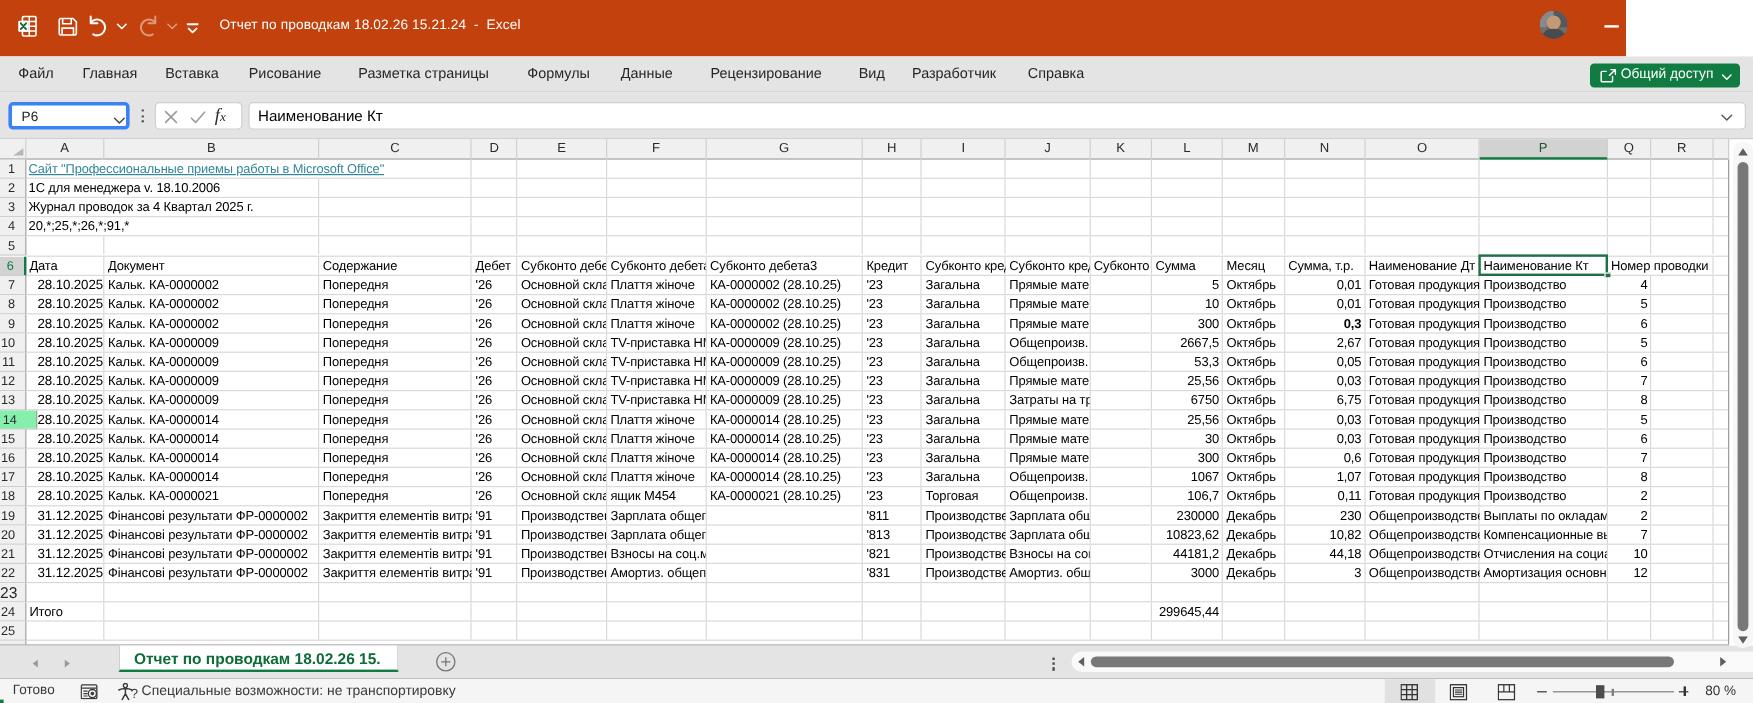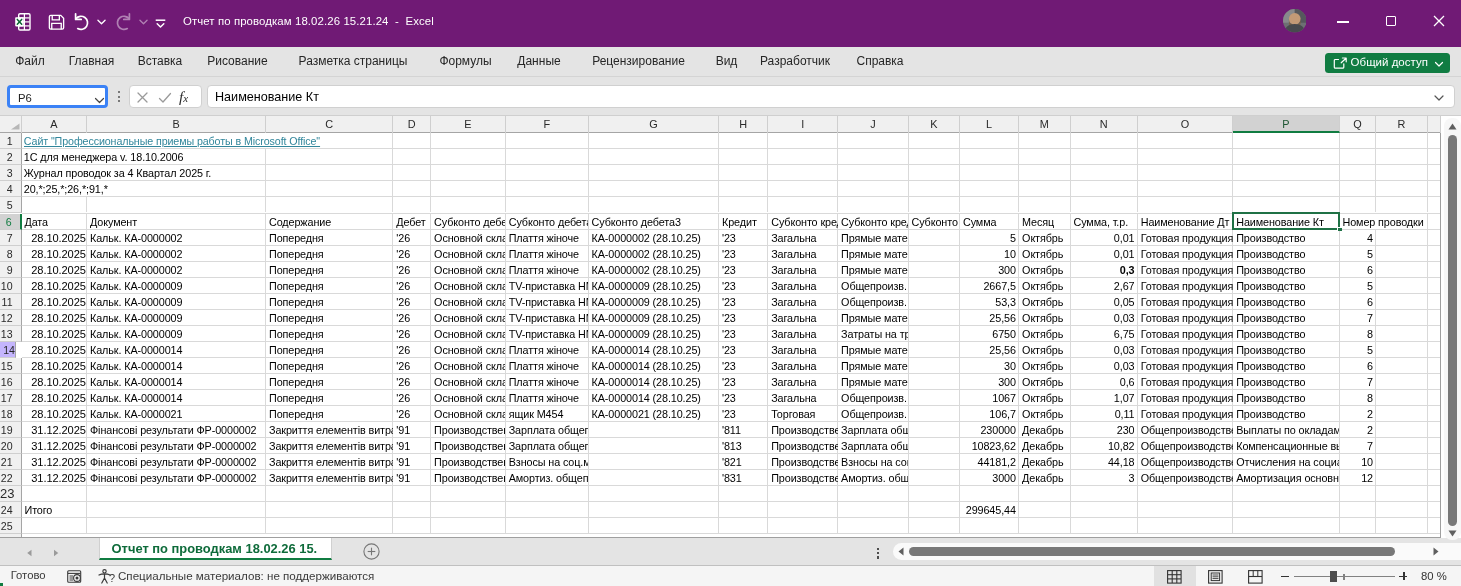--- a/index.html
+++ b/index.html
@@ -1,20 +1,20 @@
 <!DOCTYPE html>
 <html><head><meta charset="utf-8"><style>
 *{margin:0;padding:0;box-sizing:border-box}
 html,body{width:1461px;height:586px;overflow:hidden;font-family:"Liberation Sans",sans-serif;}
 .ab{position:absolute}
 body{position:relative;background:#fff}
 .cell{position:absolute;overflow:hidden;white-space:nowrap;font-size:10.8px;color:#000;line-height:16px;letter-spacing:-0.1px;}
 .gl{position:absolute;background:#d9d9d9}
 </style></head><body>
-<div class="ab" style="left:0;top:0;width:1461px;height:47px;background:#701a75">
+<div class="ab" style="left:0;top:0;width:1355px;height:47px;background:#c2410c">
 <svg class="ab" style="left:15.2px;top:13px" width="16" height="18" viewBox="0 0 16 18">
       <rect x="3.7" y="0.7" width="11.3" height="16.3" rx="1.3" fill="none" stroke="#fff" stroke-width="1.4"></rect>
       <line x1="9.4" y1="1" x2="9.4" y2="17" stroke="#fff" stroke-width="1.2"></line>
       <line x1="4" y1="4.9" x2="14.6" y2="4.9" stroke="#fff" stroke-width="1.2"></line>
       <line x1="4" y1="8.9" x2="14.6" y2="8.9" stroke="#fff" stroke-width="1.2"></line>
       <line x1="4" y1="12.9" x2="14.6" y2="12.9" stroke="#fff" stroke-width="1.2"></line>
       <rect x="0.2" y="4.3" width="8.6" height="9.1" rx="0.8" fill="#fff"></rect>
       <path d="M2.3 6.4 L6.7 11.3 M6.7 6.4 L2.3 11.3" stroke="#0d6434" stroke-width="1.5" stroke-linecap="round"></path>
     </svg>
 <svg class="ab" style="left:46.9px;top:13px" width="19" height="19" viewBox="0 0 20 20">
@@ -141,21 +141,21 @@
 <div class="ab" style="left:0;top:181.42000000000002px;width:21.6px;height:16.04px;background:#f0f0f0;border-right:1px solid #a5a5a5;border-bottom:1px solid #cfcfcf;font-size:10.6px;line-height:16.04px;color:#2a2a2a;text-align:right;padding-right:8px">4</div>
 <div class="ab" style="left:0;top:197.46px;width:21.6px;height:16.04px;background:#f0f0f0;border-right:1px solid #a5a5a5;border-bottom:1px solid #cfcfcf;font-size:10.6px;line-height:16.04px;color:#2a2a2a;text-align:right;padding-right:8px">5</div>
 <div class="ab" style="left:0;top:213.5px;width:21.6px;height:16.04px;background:#d2d2d2;border-right:2px solid #107c41;border-bottom:1px solid #cfcfcf;font-size:10.6px;line-height:16.04px;color:#107c41;text-align:right;padding-right:8px">6</div>
 <div class="ab" style="left:0;top:229.54000000000002px;width:21.6px;height:16.04px;background:#f0f0f0;border-right:1px solid #a5a5a5;border-bottom:1px solid #cfcfcf;font-size:10.6px;line-height:16.04px;color:#2a2a2a;text-align:right;padding-right:8px">7</div>
 <div class="ab" style="left:0;top:245.58px;width:21.6px;height:16.04px;background:#f0f0f0;border-right:1px solid #a5a5a5;border-bottom:1px solid #cfcfcf;font-size:10.6px;line-height:16.04px;color:#2a2a2a;text-align:right;padding-right:8px">8</div>
 <div class="ab" style="left:0;top:261.62px;width:21.6px;height:16.04px;background:#f0f0f0;border-right:1px solid #a5a5a5;border-bottom:1px solid #cfcfcf;font-size:10.6px;line-height:16.04px;color:#2a2a2a;text-align:right;padding-right:8px">9</div>
 <div class="ab" style="left:0;top:277.65999999999997px;width:21.6px;height:16.04px;background:#f0f0f0;border-right:1px solid #a5a5a5;border-bottom:1px solid #cfcfcf;font-size:10.6px;line-height:16.04px;color:#2a2a2a;text-align:right;padding-right:8px">10</div>
 <div class="ab" style="left:0;top:293.7px;width:21.6px;height:16.04px;background:#f0f0f0;border-right:1px solid #a5a5a5;border-bottom:1px solid #cfcfcf;font-size:10.6px;line-height:16.04px;color:#2a2a2a;text-align:right;padding-right:8px">11</div>
 <div class="ab" style="left:0;top:309.74px;width:21.6px;height:16.04px;background:#f0f0f0;border-right:1px solid #a5a5a5;border-bottom:1px solid #cfcfcf;font-size:10.6px;line-height:16.04px;color:#2a2a2a;text-align:right;padding-right:8px">12</div>
 <div class="ab" style="left:0;top:325.78px;width:21.6px;height:16.04px;background:#f0f0f0;border-right:1px solid #a5a5a5;border-bottom:1px solid #cfcfcf;font-size:10.6px;line-height:16.04px;color:#2a2a2a;text-align:right;padding-right:8px">13</div>
-<div class="ab" style="left:0;top:341.82px;width:16px;height:16.04px;background:#c4b5fd;border-right:1px solid #a5a5a5;border-bottom:1px solid #cfcfcf;font-size:10.6px;line-height:16.04px;color:#2a2a2a;text-align:right;padding-right:0">14</div>
+<div class="ab" style="left:0;top:341.82px;width:31px;height:16.04px;background:#86efac;border-right:1px solid #a5a5a5;border-bottom:1px solid #cfcfcf;font-size:10.6px;line-height:16.04px;color:#2a2a2a;text-align:right;padding-right:16px">14</div>
 <div class="ab" style="left:0;top:357.86px;width:21.6px;height:16.04px;background:#f0f0f0;border-right:1px solid #a5a5a5;border-bottom:1px solid #cfcfcf;font-size:10.6px;line-height:16.04px;color:#2a2a2a;text-align:right;padding-right:8px">15</div>
 <div class="ab" style="left:0;top:373.9px;width:21.6px;height:16.04px;background:#f0f0f0;border-right:1px solid #a5a5a5;border-bottom:1px solid #cfcfcf;font-size:10.6px;line-height:16.04px;color:#2a2a2a;text-align:right;padding-right:8px">16</div>
 <div class="ab" style="left:0;top:389.94px;width:21.6px;height:16.04px;background:#f0f0f0;border-right:1px solid #a5a5a5;border-bottom:1px solid #cfcfcf;font-size:10.6px;line-height:16.04px;color:#2a2a2a;text-align:right;padding-right:8px">17</div>
 <div class="ab" style="left:0;top:405.98px;width:21.6px;height:16.04px;background:#f0f0f0;border-right:1px solid #a5a5a5;border-bottom:1px solid #cfcfcf;font-size:10.6px;line-height:16.04px;color:#2a2a2a;text-align:right;padding-right:8px">18</div>
 <div class="ab" style="left:0;top:422.02px;width:21.6px;height:16.04px;background:#f0f0f0;border-right:1px solid #a5a5a5;border-bottom:1px solid #cfcfcf;font-size:10.6px;line-height:16.04px;color:#2a2a2a;text-align:right;padding-right:8px">19</div>
 <div class="ab" style="left:0;top:438.06px;width:21.6px;height:16.04px;background:#f0f0f0;border-right:1px solid #a5a5a5;border-bottom:1px solid #cfcfcf;font-size:10.6px;line-height:16.04px;color:#2a2a2a;text-align:right;padding-right:8px">20</div>
 <div class="ab" style="left:0;top:454.09999999999997px;width:21.6px;height:16.04px;background:#f0f0f0;border-right:1px solid #a5a5a5;border-bottom:1px solid #cfcfcf;font-size:10.6px;line-height:16.04px;color:#2a2a2a;text-align:right;padding-right:8px">21</div>
 <div class="ab" style="left:0;top:470.14px;width:21.6px;height:16.04px;background:#f0f0f0;border-right:1px solid #a5a5a5;border-bottom:1px solid #cfcfcf;font-size:10.6px;line-height:16.04px;color:#2a2a2a;text-align:right;padding-right:8px">22</div>
 <div class="ab" style="left:0;top:486.18px;width:21.6px;height:16.04px;background:#f0f0f0;border-right:1px solid #a5a5a5;border-bottom:1px solid #cfcfcf;font-size:13px;line-height:16.04px;color:#2a2a2a;text-align:right;padding-right:8px">23</div>
 <div class="ab" style="left:0;top:502.21999999999997px;width:21.6px;height:16.04px;background:#f0f0f0;border-right:1px solid #a5a5a5;border-bottom:1px solid #cfcfcf;font-size:10.6px;line-height:16.04px;color:#2a2a2a;text-align:right;padding-right:8px">24</div>
@@ -977,21 +977,21 @@
       <line x1="2.5" y1="8" x2="6" y2="8" stroke="#3a3a3a" stroke-width="1"></line>
       <line x1="2.5" y1="10" x2="6" y2="10" stroke="#3a3a3a" stroke-width="1"></line>
       <circle cx="10" cy="8" r="3.4" fill="#f3f3f3" stroke="#3a3a3a" stroke-width="1.1"></circle>
       <circle cx="10" cy="8" r="1.5" fill="#3a3a3a"></circle>
     </svg>
 <svg class="ab" style="left:98px;top:3px" width="17" height="15" viewBox="0 0 17 15">
       <circle cx="6.5" cy="2.3" r="1.7" fill="none" stroke="#3a3a3a" stroke-width="1.1"></circle>
       <path d="M1 6 c3-1.6 8-1.6 11 0 M6.5 5 v4 M6.5 9 l-2.7 5 M6.5 9 l2.7 5" fill="none" stroke="#3a3a3a" stroke-width="1.2" stroke-linecap="round"></path>
       <text x="11" y="13" font-size="11" fill="#3a3a3a" font-family="Liberation Sans">?</text>
     </svg>
-<div class="ab" style="left:118px;top:3px;font-size:11.6px;color:#3a3a3a">Специальные материалов: не поддерживаются</div>
+<div class="ab" style="left:118px;top:3px;font-size:11.6px;color:#3a3a3a">Специальные возможности: не транспортировку</div>
 <div class="ab" style="left:1154px;top:0;width:42px;height:20px;background:#e1e1e1"></div>
 <svg class="ab" style="left:1167px;top:3.5px" width="15" height="14" viewBox="0 0 15 14">
       <rect x="0.6" y="0.6" width="13.5" height="12.5" fill="none" stroke="#333" stroke-width="1.1"></rect>
       <line x1="5.2" y1="0.6" x2="5.2" y2="13" stroke="#333" stroke-width="1.1"></line>
       <line x1="9.8" y1="0.6" x2="9.8" y2="13" stroke="#333" stroke-width="1.1"></line>
       <line x1="0.6" y1="4.7" x2="14" y2="4.7" stroke="#333" stroke-width="1.1"></line>
       <line x1="0.6" y1="8.9" x2="14" y2="8.9" stroke="#333" stroke-width="1.1"></line>
     </svg>
 <svg class="ab" style="left:1208px;top:3.5px" width="15" height="14" viewBox="0 0 15 14">
       <rect x="0.6" y="0.6" width="13.5" height="12.5" fill="none" stroke="#333" stroke-width="1.1"></rect>

